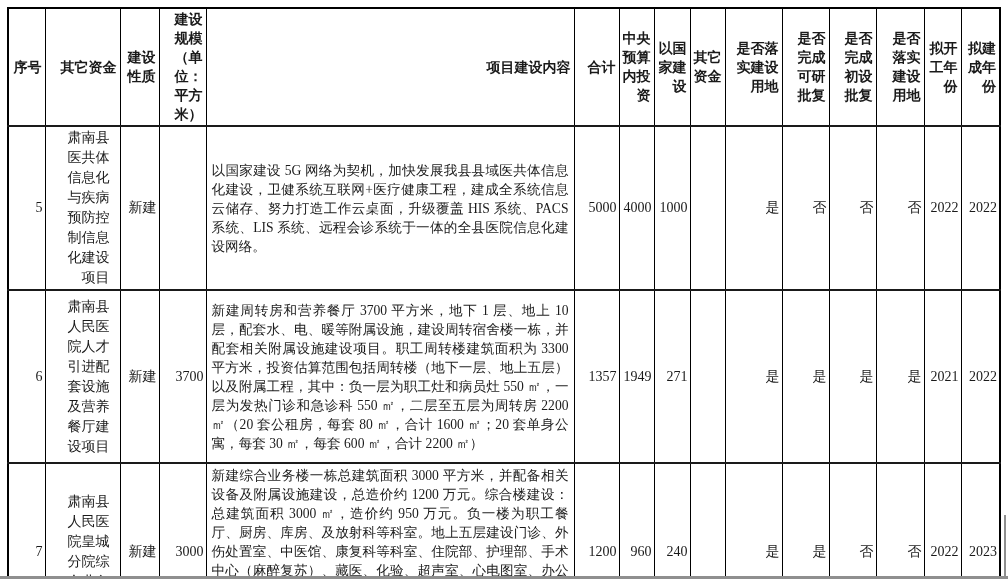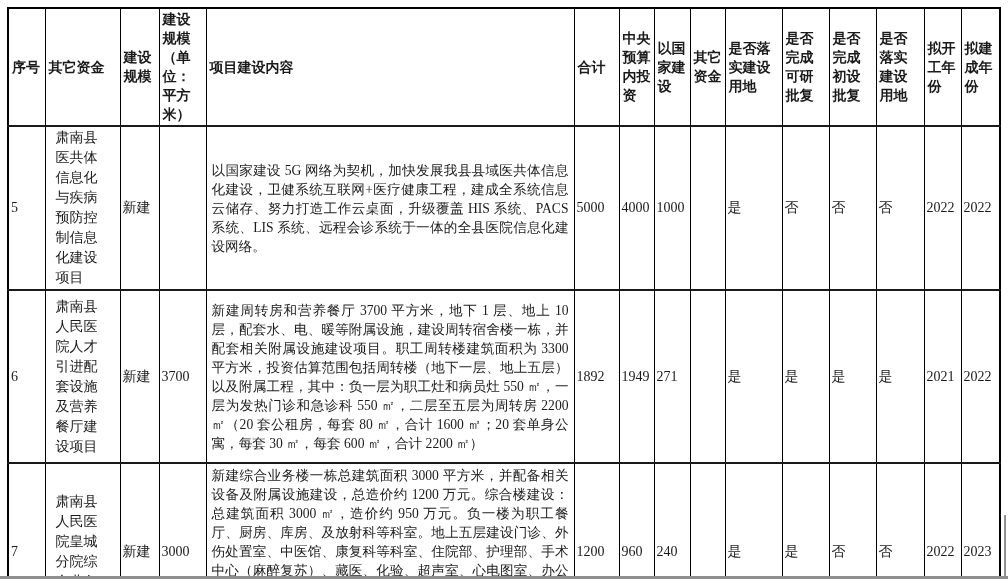--- a/index.html
+++ b/index.html
@@ -9,21 +9,21 @@
     font-family:"Liberation Serif","DejaVu Serif",serif;
   }
   table.projects{
     position:absolute;left:7px;top:7px;width:993px;
     border-collapse:collapse;table-layout:fixed;
     border:2px solid #000;
     background:#fff;
   }
   th,td{
     border:1px solid #000;
-    text-align:left;vertical-align:middle;
+    text-align:right;vertical-align:middle;
     padding:1px 2px;
     font-size:14px;line-height:20px;
     word-break:break-all;overflow:hidden;
   }
   thead tr{height:96px;}
   th{font-weight:bold;line-height:19px;padding:1px 3px;}
   tbody tr{border-top:2px solid #1a1a1a;}
   tr.row-h1{height:128px;}
   tr.row-h2{height:173px;}
   tr.row-h3{height:159px;}
@@ -54,21 +54,21 @@
       <col style="width:47px">
       <col style="width:47px">
     <col style="width:48px">
       <col style="width:37px">
       <col style="width:39px">
   </colgroup>
   <thead>
     <tr>
       <th>序号</th>
       <th>其它资金</th>
-      <th>建设规模</th>
+      <th>建设性质</th>
       <th>建设规模（单位：平方米）</th>
       <th>项目建设内容</th>
       <th>合计</th>
       <th>中央预算内投资</th>
       <th>以国家建设</th>
       <th>其它资金</th>
       <th>是否落实建设用地</th>
       <th>是否完成可研批复</th>
       <th>是否完成初设批复</th>
       <th>是否落实建设用地</th>
@@ -93,21 +93,21 @@
       <td>否</td>
       <td>2022</td>
       <td>2022</td>
     </tr>
     <tr class="row-h2">
       <td>6</td>
       <td class="name">肃南县人民医院人才引进配套设施及营养餐厅建设项目</td>
       <td>新建</td>
       <td>3700</td>
       <td class="content">新建周转房和营养餐厅 3700 平方米，地下 1 层、地上 10 层，配套水、电、暖等附属设施，建设周转宿舍楼一栋，并配套相关附属设施建设项目。职工周转楼建筑面积为 3300 平方米，投资估算范围包括周转楼（地下一层、地上五层）以及附属工程，其中：负一层为职工灶和病员灶 550 ㎡，一层为发热门诊和急诊科 550 ㎡，二层至五层为周转房 2200 ㎡（20 套公租房，每套 80 ㎡，合计 1600 ㎡；20 套单身公寓，每套 30 ㎡，每套 600 ㎡，合计 2200 ㎡）</td>
-      <td>1892</td>
+      <td>1357</td>
       <td>1949</td>
       <td>271</td>
       <td></td>
       <td>是</td>
       <td>是</td>
       <td>是</td>
       <td>是</td>
       <td>2021</td>
       <td>2022</td>
     </tr>

